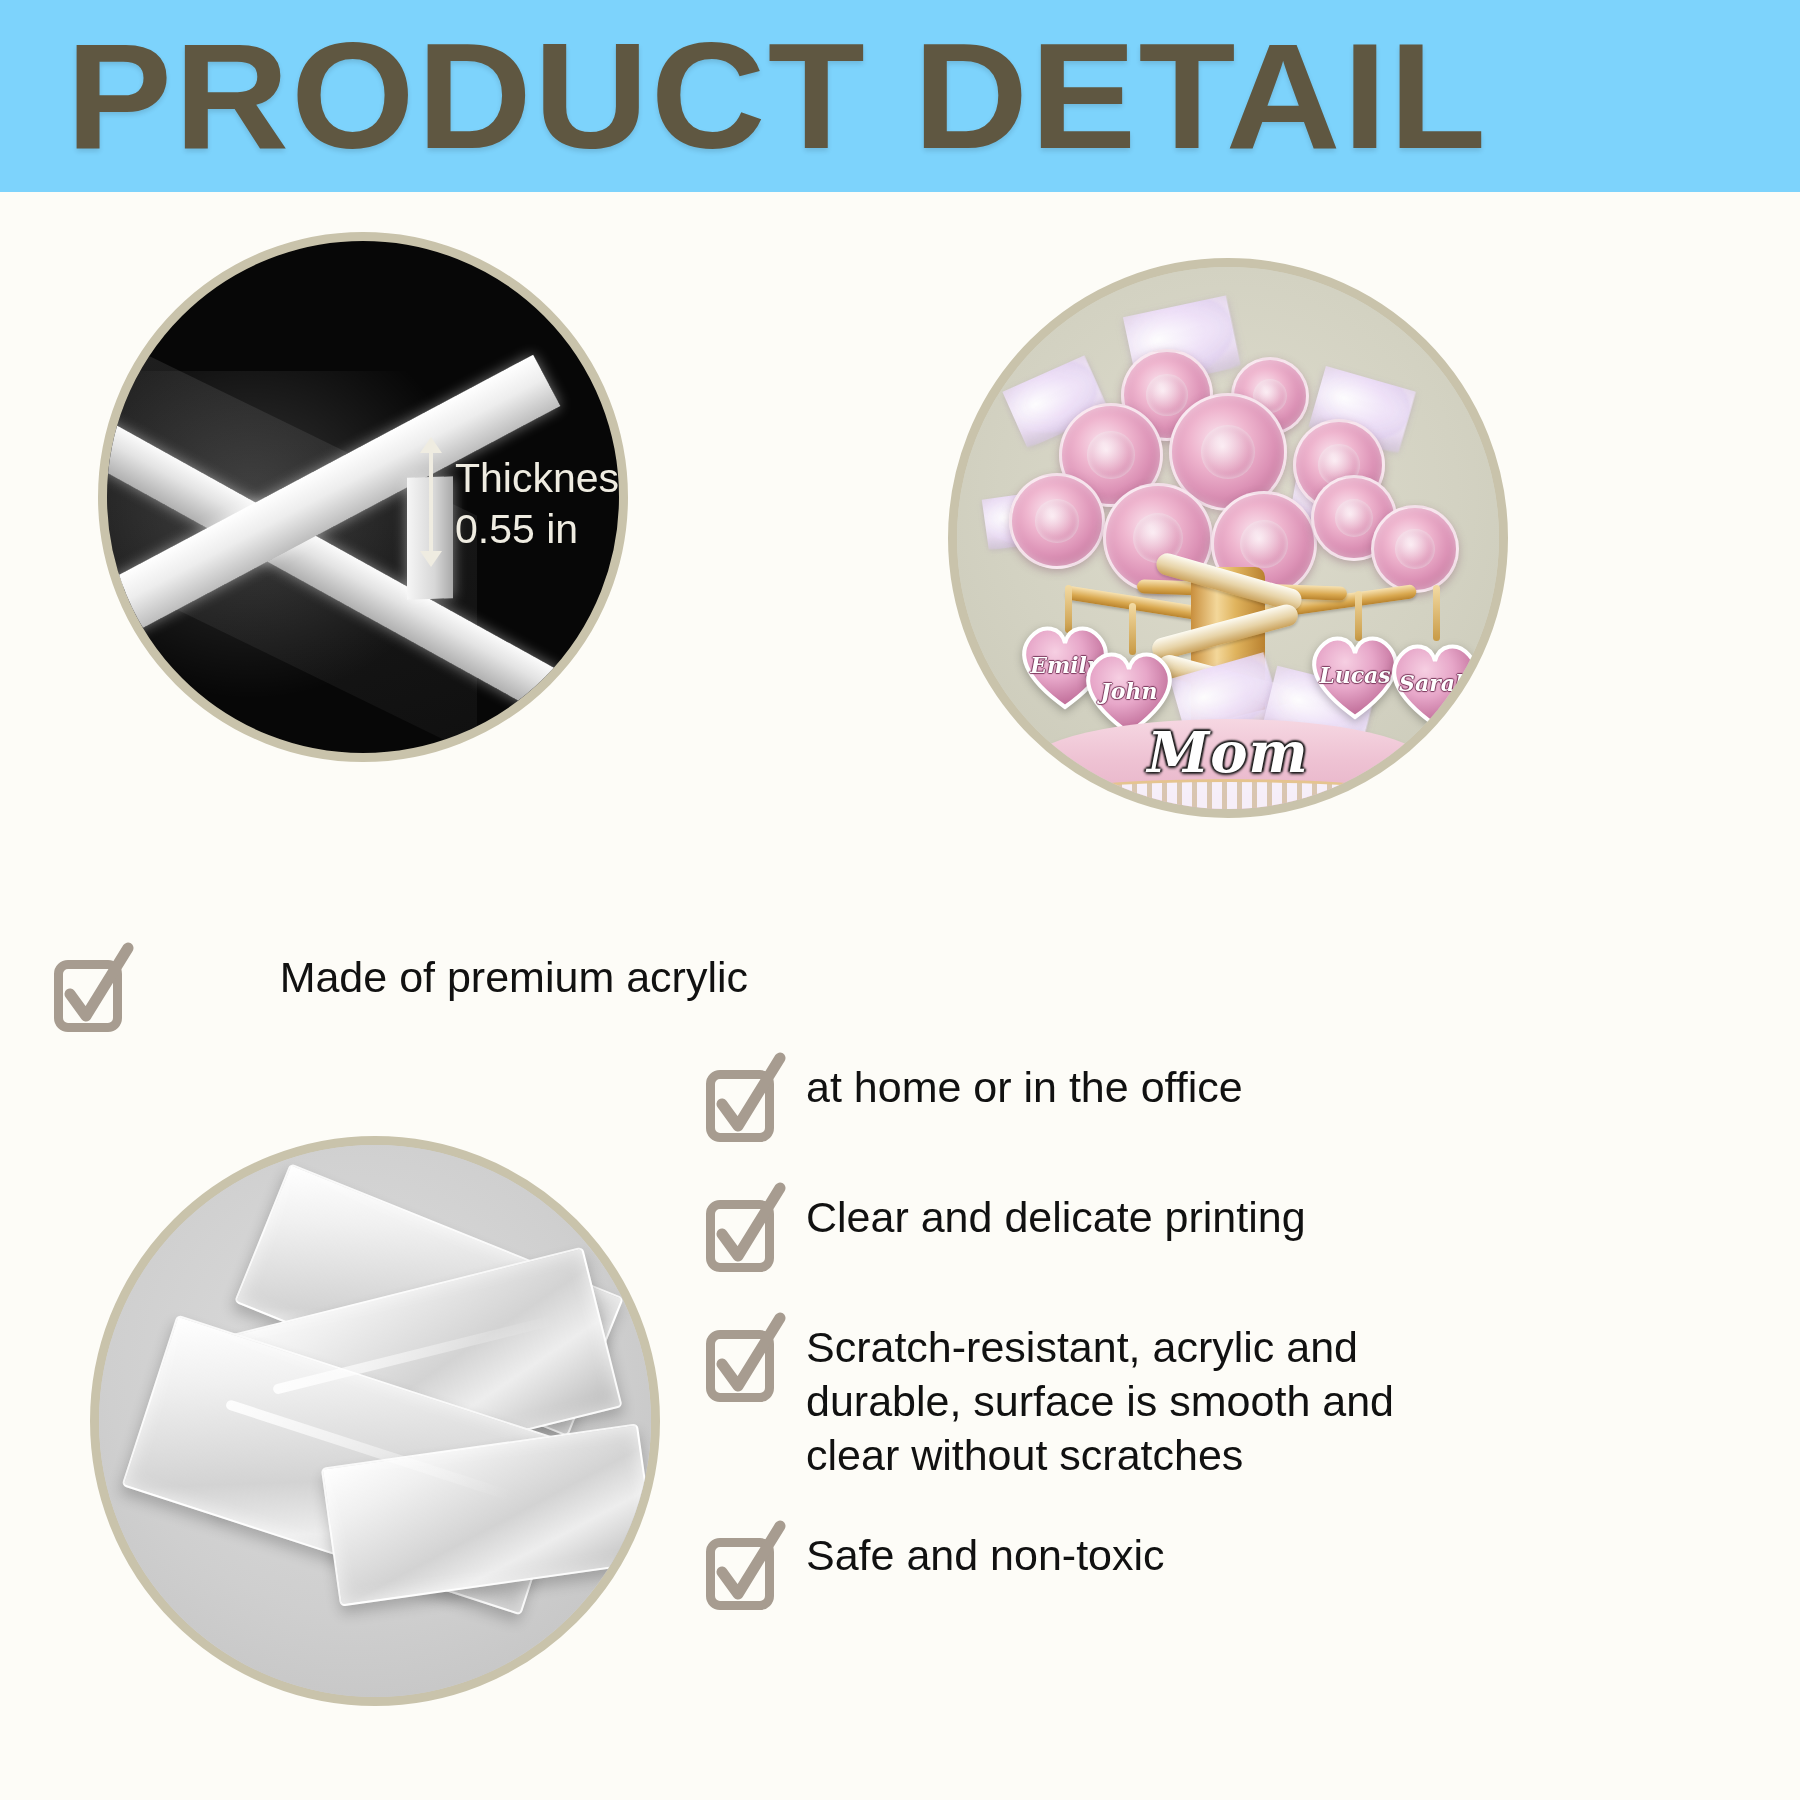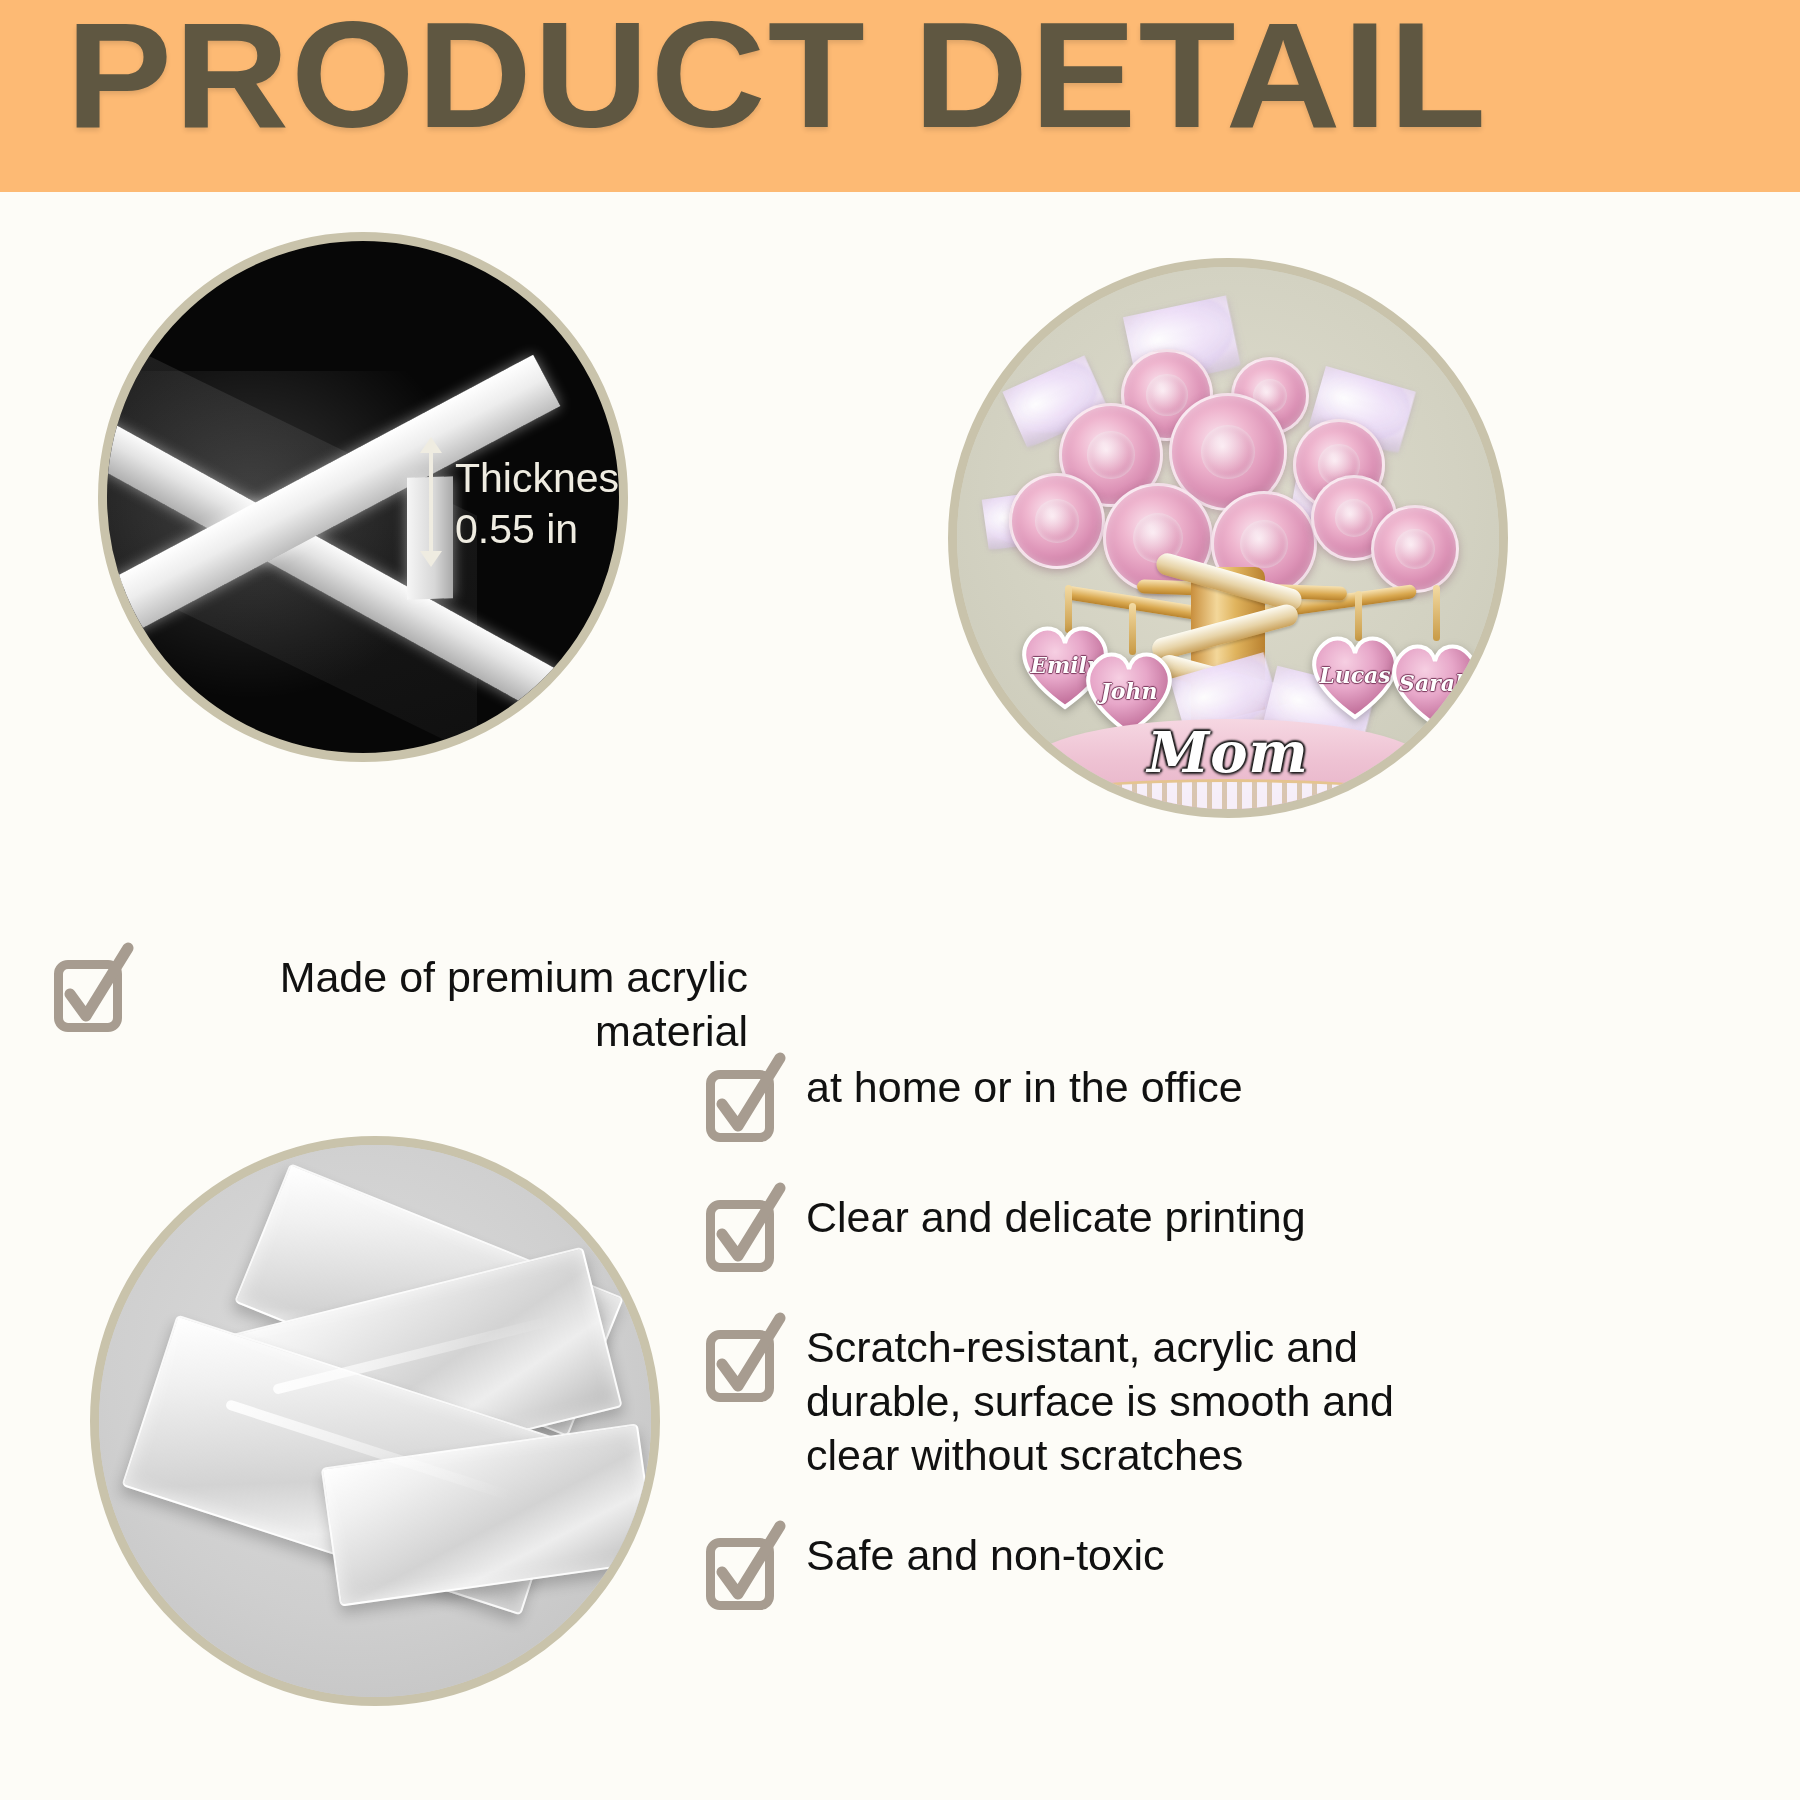--- a/index.html
+++ b/index.html
@@ -8,22 +8,22 @@
     background:#fdfcf7;
     font-family:"Liberation Sans", sans-serif;
     overflow:hidden;
     position:relative;
   }
   .page{position:relative;width:1800px;height:1800px;}
 
   
   .header-band{
     position:absolute;left:0;top:0;width:1800px;height:192px;
-    background:#fdba74;
-    display:flex;
+    background:#7dd3fc;
+    display:flex;align-items:center;
   }
   .header-title{
     font-family:"Liberation Sans", sans-serif;
     font-weight:bold;
     font-size:150px;
     line-height:150px;
     letter-spacing:2px;
     color:#5f5741;
     transform:scaleX(1.06);
     transform-origin:left center;
@@ -347,21 +347,20 @@
 
   <div class="bullet" id="bullet-left">
     <div class="chk">
       <div class="box"></div>
       <svg width="84" height="84" viewBox="0 0 84 84">
         <path d="M22 44 L38 66 L80 -2" fill="none" stroke="#a79c90" stroke-width="11" stroke-linecap="round" stroke-linejoin="round"></path>
       </svg>
     </div>
     <div class="bullet-text">
       <div>Made of premium acrylic</div>
-      <div>material</div>
     </div>
   </div>
 
   <div class="circle" id="photo-sheets">
     <div class="sheets-inner"></div>
     <div class="sheet s3"></div>
     <div class="sheet s2"></div>
     <div class="sheet s1"></div>
     <div class="sheet s4"></div>
     <div class="sheet-hl" style="left:120px;top:300px;width:300px;transform:rotate(18deg);"></div>

